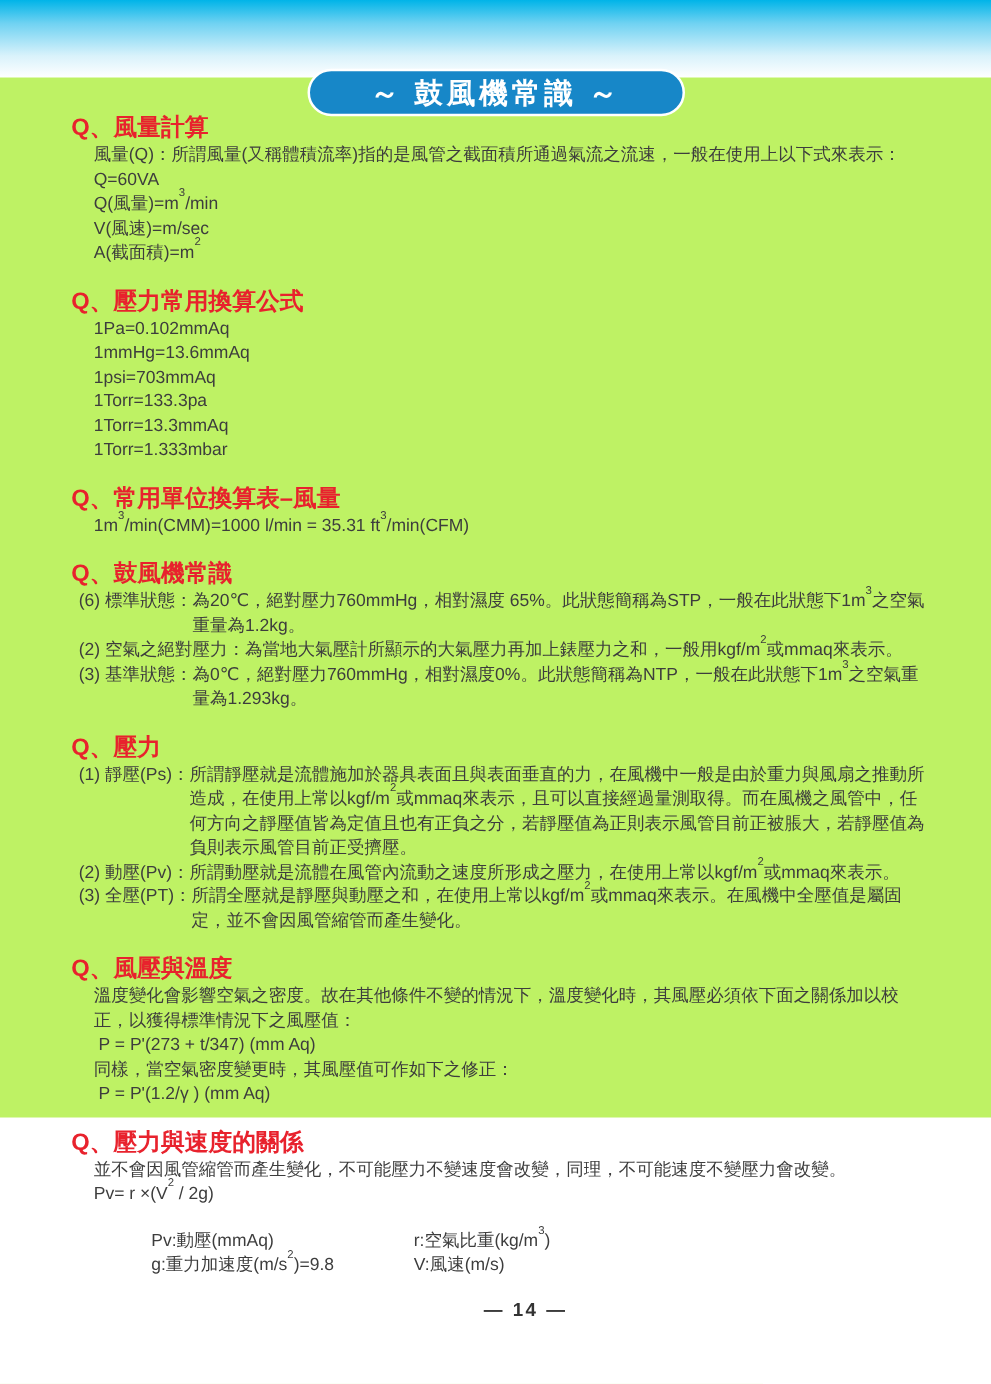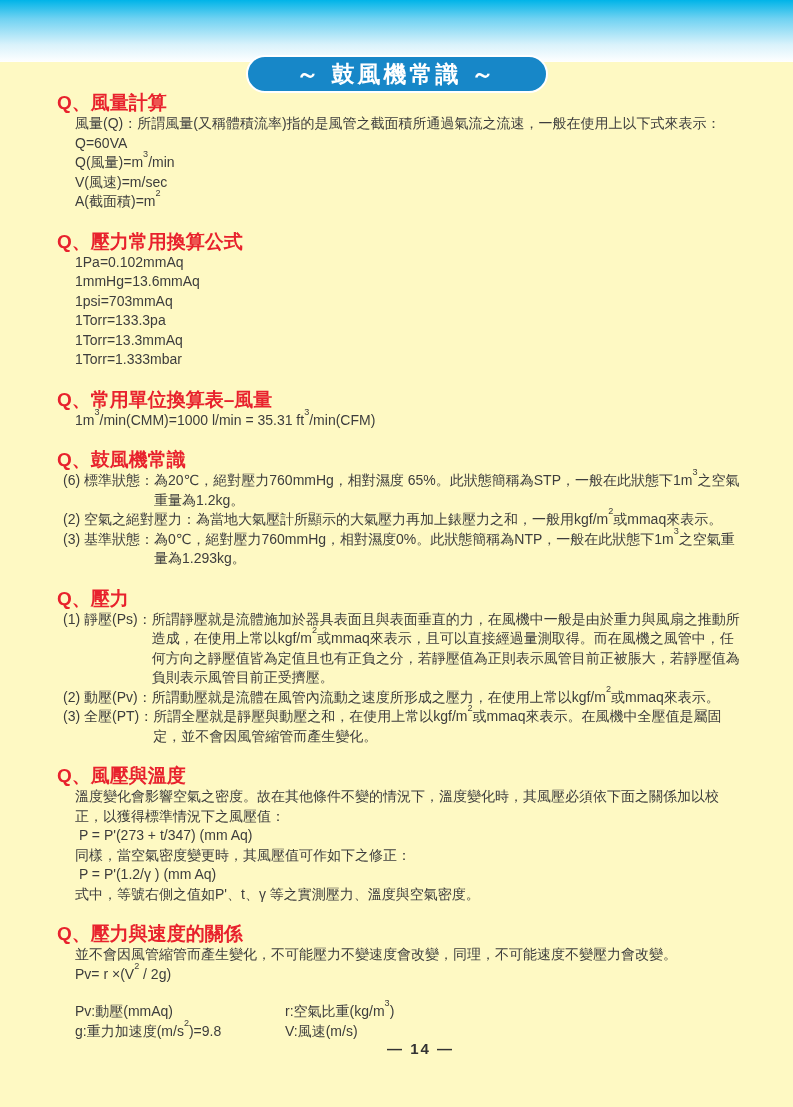--- a/index.html
+++ b/index.html
@@ -4,22 +4,22 @@
 <style>
   html, body {
     margin: 0; padding: 0;
     width: 793px; height: 1107px;
     background: #ffffff;
     overflow: hidden;
     font-family: "Liberation Sans", "DejaVu Sans", sans-serif;
   }
   .page {
     position: relative;
-    width: 793px; height: 1107px;
-    background: #fef9c3;
+    width: 793px; height: 894px;
+    background: #bef264;
     color: #3d3d3d;
   }
   .top-gradient {
     position: absolute; top: 0; left: 0;
     width: 793px; height: 62px;
     background: linear-gradient(180deg, #00b4e8 0%, #6fd2f2 30%, #d9f2fb 72%, #ffffff 100%);
   }
   .banner {
     position: absolute; top: 55px; left: 50%;
     transform: translateX(-50%);
@@ -52,20 +52,21 @@
     line-height: 18px;
   }
   .line { white-space: pre-wrap; }
   .item { display: flex; margin-left: -12px; }
   .item-label { flex: none; white-space: pre; }
   .item-text { flex: 1; }
   .defs {
     display: grid;
     grid-template-columns: 210px auto;
     margin-top: 18px;
+    margin-left: 46px;
   }
   sup {
     font-size: 0.65em;
     line-height: 0;
     position: relative;
     top: -0.45em;
   }
   .footer {
     position: absolute; top: 1040px; left: 0;
     width: 793px;
@@ -145,21 +146,20 @@
         <span class="item-text">所謂全壓就是靜壓與動壓之和，在使用上常以kgf/m<sup>2</sup>或mmaq來表示。在風機中全壓值是屬固定，並不會因風管縮管而產生變化。</span>
       </div>
     </section>
 
     <section class="sec">
       <h2 class="q-heading">Q、風壓與溫度</h2>
       <div class="line">溫度變化會影響空氣之密度。故在其他條件不變的情況下，溫度變化時，其風壓必須依下面之關係加以校正，以獲得標準情況下之風壓值：</div>
       <div class="line"> P = P'(273 + t/347) (mm Aq)</div>
       <div class="line">同樣，當空氣密度變更時，其風壓值可作如下之修正：</div>
       <div class="line"> P = P'(1.2/γ ) (mm Aq)</div>
-      <div class="line">式中，等號右側之值如P'、t、γ 等之實測壓力、溫度與空氣密度。</div>
     </section>
 
     <section class="sec">
       <h2 class="q-heading">Q、壓力與速度的關係</h2>
       <div class="line">並不會因風管縮管而產生變化，不可能壓力不變速度會改變，同理，不可能速度不變壓力會改變。</div>
       <div class="line">Pv= r ×(V<sup>2</sup> / 2g)</div>
       <div class="defs">
         <div class="line">Pv:動壓(mmAq)</div>
         <div class="line">r:空氣比重(kg/m<sup>3</sup>)</div>
         <div class="line">g:重力加速度(m/s<sup>2</sup>)=9.8</div>

